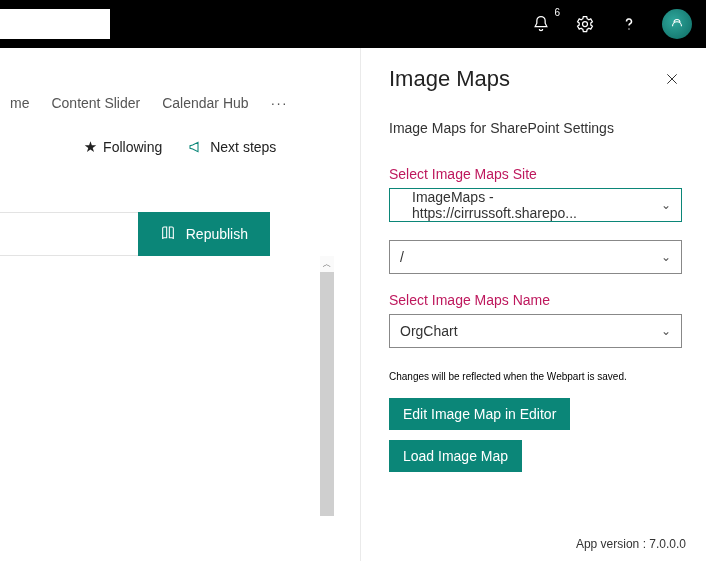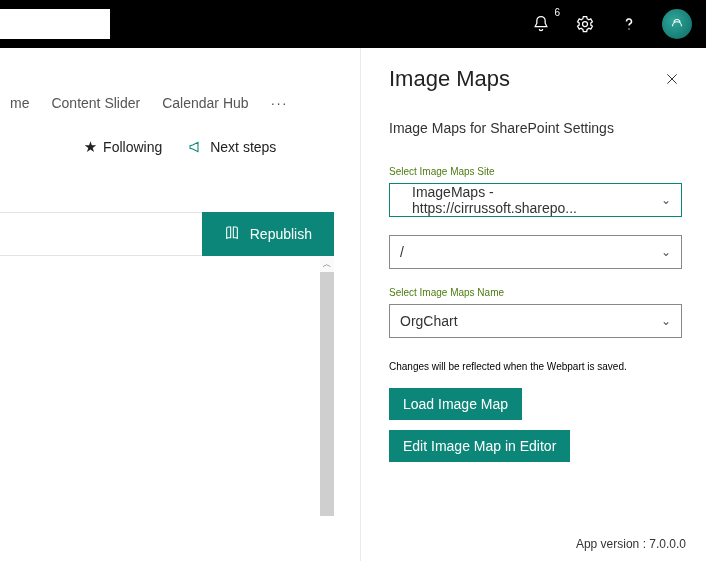--- a/index.html
+++ b/index.html
@@ -40,21 +40,21 @@
     position: absolute; top: 138px; left: 0; width: 360px;
     display: flex; align-items: center; justify-content: center; gap: 26px;
     font-size: 14px; color: #222;
   }
   .action-row .act { display: inline-flex; align-items: center; gap: 6px; cursor: pointer; }
   .star { font-size: 15px; color: #222; }
   .megaphone { display:inline-flex; }
 
   
   .pub-row {
-    position: absolute; top: 212px; left: 0; width: 334px; height: 44px;
+    position: absolute; top: 212px; left: 0; width: 270px; height: 44px;
     border-top: 1px solid #e3e3e3; border-bottom: 1px solid #e3e3e3;
     display: flex; justify-content: flex-end; align-items: center;
   }
   .republish-btn {
     height: 44px; background: #0b8678; color: #fff; border: none;
     padding: 0 22px; display: inline-flex; align-items: center; gap: 10px;
     font-size: 14px; cursor: pointer;
   }
 
   
@@ -74,21 +74,21 @@
   .panel {
     position: absolute; top: 48px; left: 360px; right: 0; bottom: 0;
     background: #fff; border-left: 1px solid #eaeaea; padding: 18px 24px 0 28px;
   }
   .panel-header { display:flex; justify-content:space-between; align-items:center; margin-bottom:28px; }
   .panel-title { font-size: 22px; font-weight: 400; color:#222; }
   .close-x { width:20px; height:20px; cursor:pointer; display:inline-flex;align-items:center;justify-content:center; color:#333; }
 
   .panel-sub { font-size: 14px; color:#333; margin-bottom:30px; }
 
-  .field-label { font-size: 10px; color:#4d7c0f; margin-bottom:6px; }
+  .field-label { font-size: 14px; color:#be185d; margin-bottom:6px; }
   .dropdown {
     width: 100%; height: 34px; border:1px solid #888; background:#fff;
     display:flex; align-items:center; justify-content:space-between;
     padding:0 10px; font-size:14px; color:#333; cursor:pointer; margin-bottom:18px;
   }
   .dropdown.teal { border:1px solid #0b8678;padding-left:22px; }
   .chev { font-size:12px; color:#555; }
 
   .note { font-size:10px; color:#000000; margin-top:22px; margin-bottom:14px; line-height:1.4; }
 
@@ -199,17 +199,17 @@
   </div>
 
   <div class="field-label">Select Image Maps Name</div>
   <div class="dropdown">
     <span>OrgChart</span>
     <span class="chev">⌄</span>
   </div>
 
   <div class="note">Changes will be reflected when the Webpart is saved.</div>
 
+  <button class="teal-btn">Edit Image Map in Editor</button>
   <button class="teal-btn">Load Image Map</button>
-  <button class="teal-btn">Edit Image Map in Editor</button>
 
   <div class="version">App version : 7.0.0.0</div>
 </div>
 
 </body></html>

